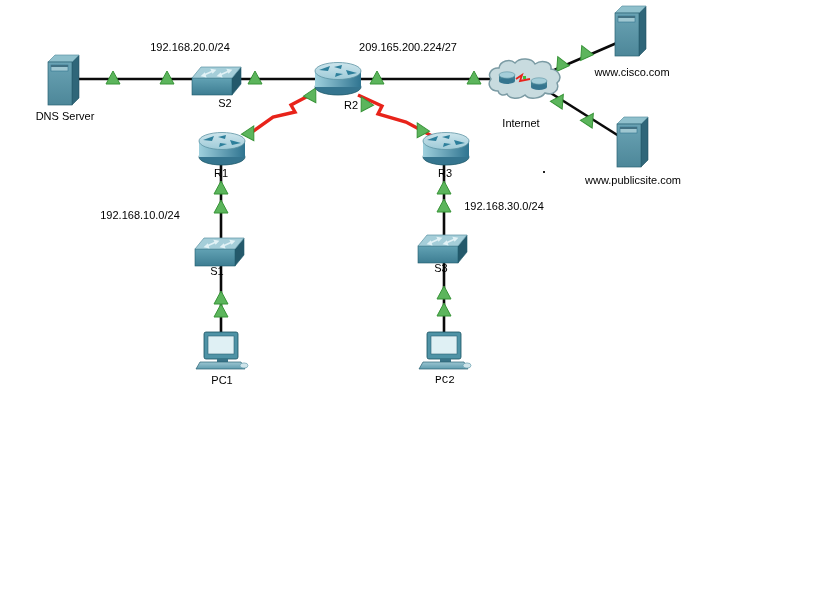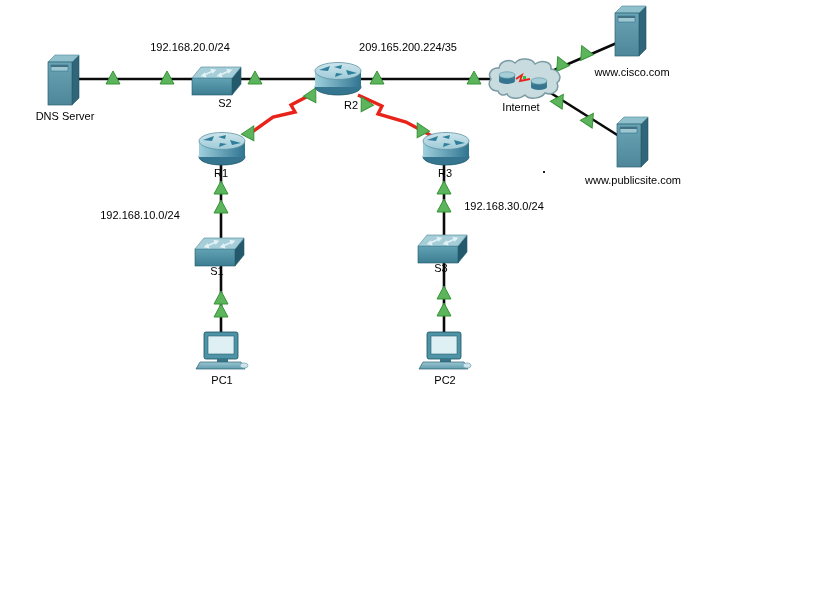--- a/index.html
+++ b/index.html
@@ -190,38 +190,38 @@
   </svg>
 
   <div class="lbl" style="left:18px;top:110px;width:94px;">DNS Server</div>
 
   <div class="lbl" style="left:128px;top:41px;width:124px;">192.168.20.0/24</div>
 
   <div class="lbl" style="left:205px;top:97px;width:40px;">S2</div>
 
   <div class="lbl" style="left:318px;top:99px;width:40px;text-align:right;">R2</div>
 
-  <div class="lbl" style="left:346px;top:41px;width:124px;">209.165.200.224/35</div>
-
-  <div class="lbl" style="left:489px;top:101px;width:64px;">Internet</div>
+  <div class="lbl" style="left:346px;top:41px;width:124px;">209.165.200.224/27</div>
+
+  <div class="lbl" style="left:489px;top:117px;width:64px;">Internet</div>
 
   <div class="lbl" style="left:582px;top:66px;width:100px;">www.cisco.com</div>
 
   <div class="lbl" style="left:574px;top:174px;width:118px;">www.publicsite.com</div>
 
   <div class="lbl" style="left:201px;top:167px;width:40px;">R1</div>
 
   <div class="lbl" style="left:78px;top:209px;width:124px;">192.168.10.0/24</div>
 
   <div class="lbl" style="left:197px;top:265px;width:40px;">S1</div>
 
   <div class="lbl" style="left:201px;top:374px;width:42px;">PC1</div>
 
   <div class="lbl" style="left:425px;top:167px;width:40px;">R3</div>
 
   <div class="lbl" style="left:442px;top:200px;width:124px;">192.168.30.0/24</div>
 
   <div class="lbl" style="left:421px;top:262px;width:40px;">S3</div>
 
-  <div class="lbl" style="left:424px;top:374px;width:42px;">PC2</div>
+  <div class="lbl" style="left:424px;top:374px;width:42px;font-family:Liberation Mono, monospace;">PC2</div>
 
   <div class="stray-dot"></div>
 </div>
 
 </body></html>

